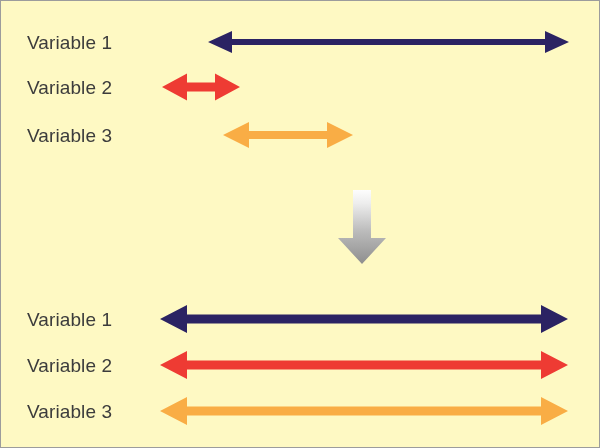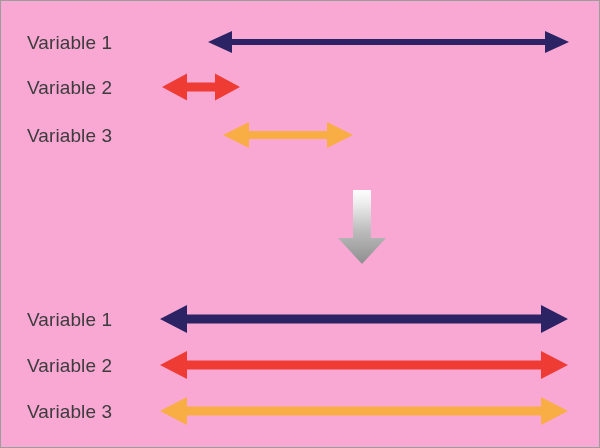--- a/index.html
+++ b/index.html
@@ -8,21 +8,21 @@
     padding: 0;
     background: #ffffff;
   }
   body {
     font-family: "Liberation Sans", sans-serif;
   }
   #canvas {
     position: relative;
     width: 600px;
     height: 448px;
-    background: #f9a8d4;
+    background: #fef9c3;
     border: 1px solid #9c9c9c;
     box-sizing: border-box;
     overflow: hidden;
   }
   #svg-layer {
     position: absolute;
     left: 0;
     top: 0;
     width: 600px;
     height: 448px;

